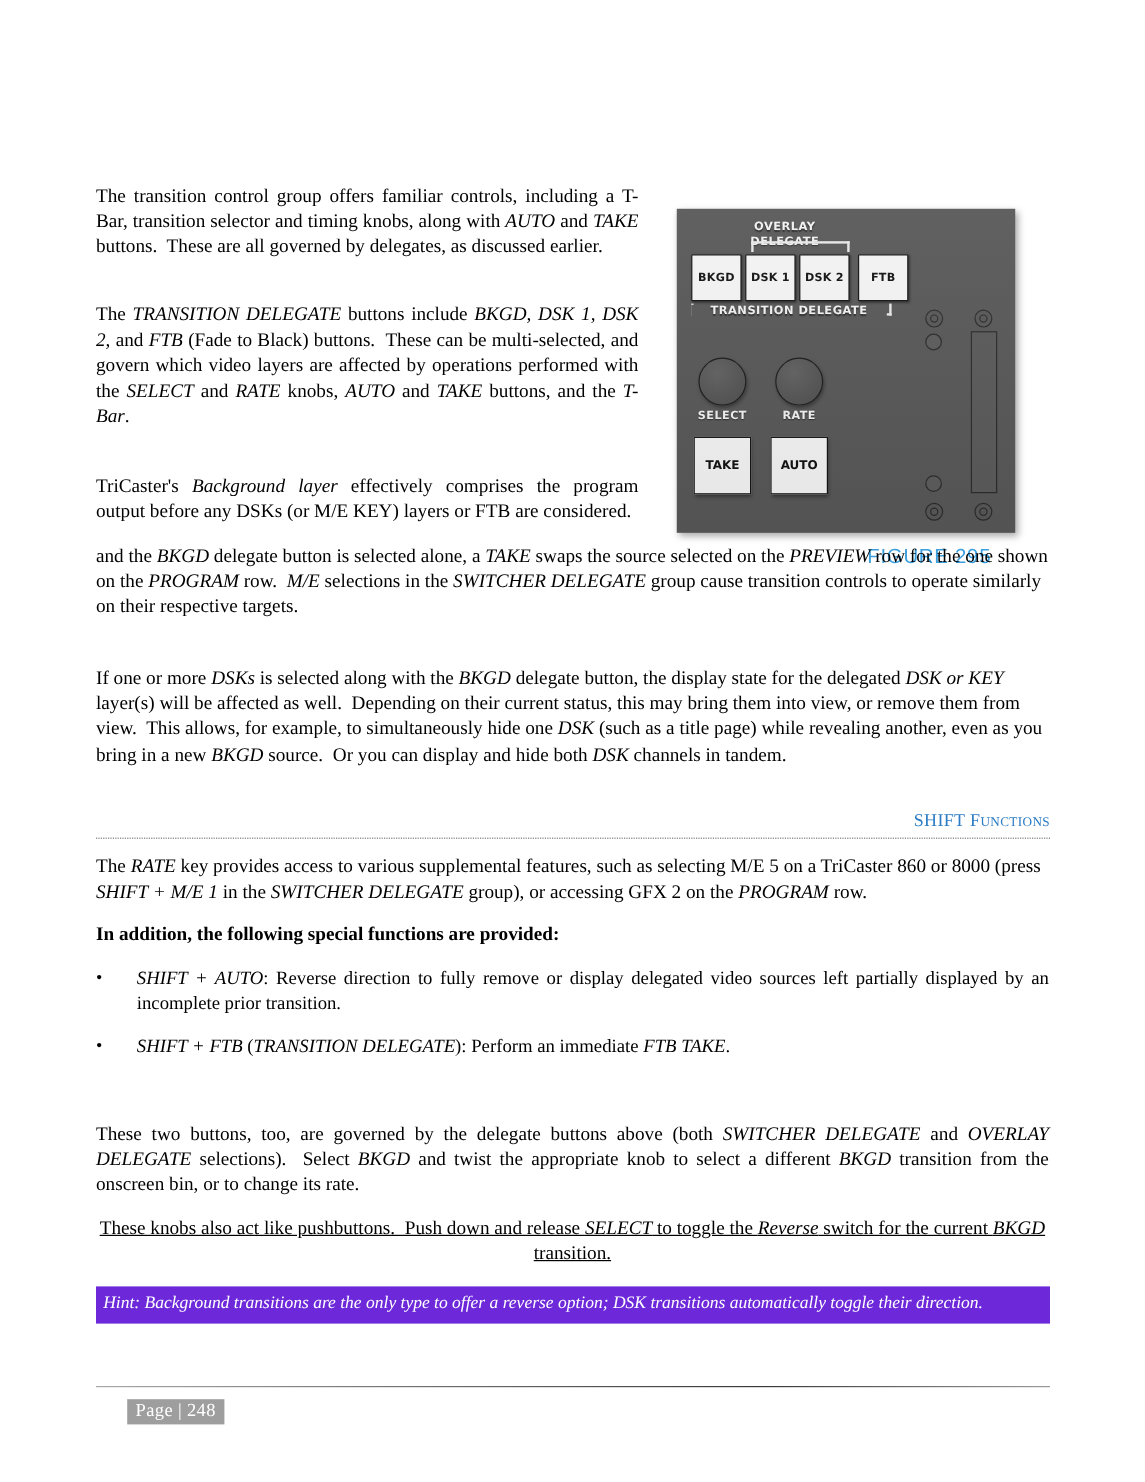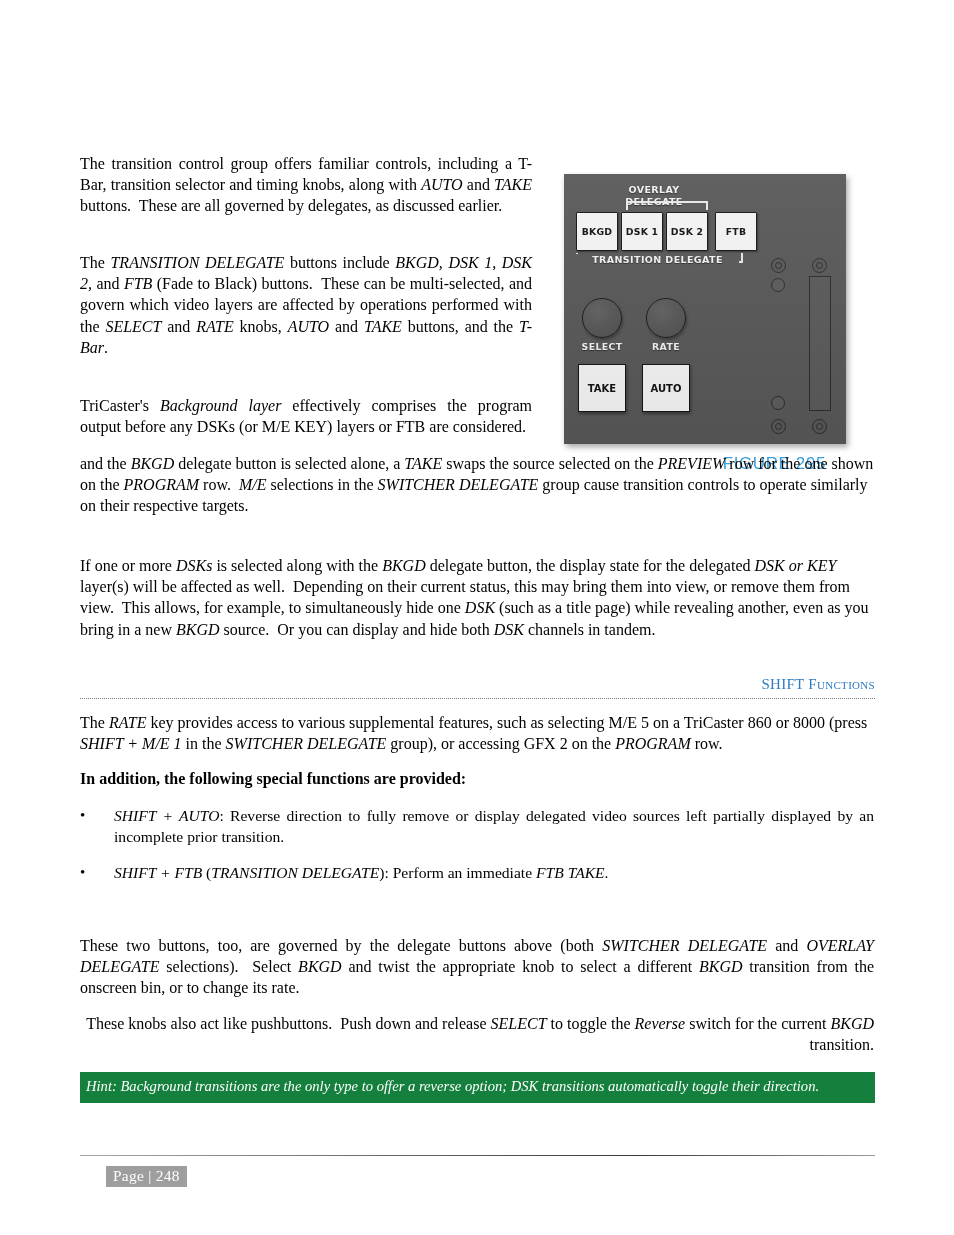--- a/index.html
+++ b/index.html
@@ -317,21 +317,21 @@
   #p7 { top: 768px; }
   #p8 { top: 935px; }
   #p9 { top: 1013px; }
 
   
   .hint {
     position: absolute;
     left: 80px;
     top: 1072px;
     width: 795px;
-    background: #15803d;
+    background: #6d28d9;
     color: #ffffff;
     font-style: italic;
     font-size: 14.6px;
     line-height: 21px;
     padding: 4px 6px 6px 6px;
     box-sizing: border-box;
   }
 
   
   .footer-rule {
@@ -436,21 +436,21 @@
   <div class="bullet" id="b2">
     <span class="dot">•</span>
     <span class="btext" style="text-align:left;"><i>SHIFT + FTB</i> (<i>TRANSITION DELEGATE</i>): Perform an immediate <i>FTB TAKE</i>.</span>
   </div>
 
 
   <div class="para col-wide" id="p8">
     These two buttons, too, are governed by the delegate buttons above (both <i>SWITCHER DELEGATE</i> and <i>OVERLAY DELEGATE</i> selections).&nbsp; Select <i>BKGD</i> and twist the appropriate knob to select a different <i>BKGD</i> transition from the onscreen bin, or to change its rate.
   </div>
 
-  <div class="para col-wide" id="p9" style="text-align:right;">
+  <div class="para col-wide" id="p9" style="text-align:center;text-decoration:underline;">
     These knobs also act like pushbuttons.&nbsp; Push down and release <i>SELECT</i> to toggle the <i>Reverse</i> switch for the current <i>BKGD</i> transition.
   </div>
 
   <div class="hint">Hint: Background transitions are the only type to offer a reverse option; DSK transitions automatically toggle their direction.</div>
 
   <div class="footer-rule"></div>
   <div class="page-num">Page | 248</div>
 
 </div>
 

